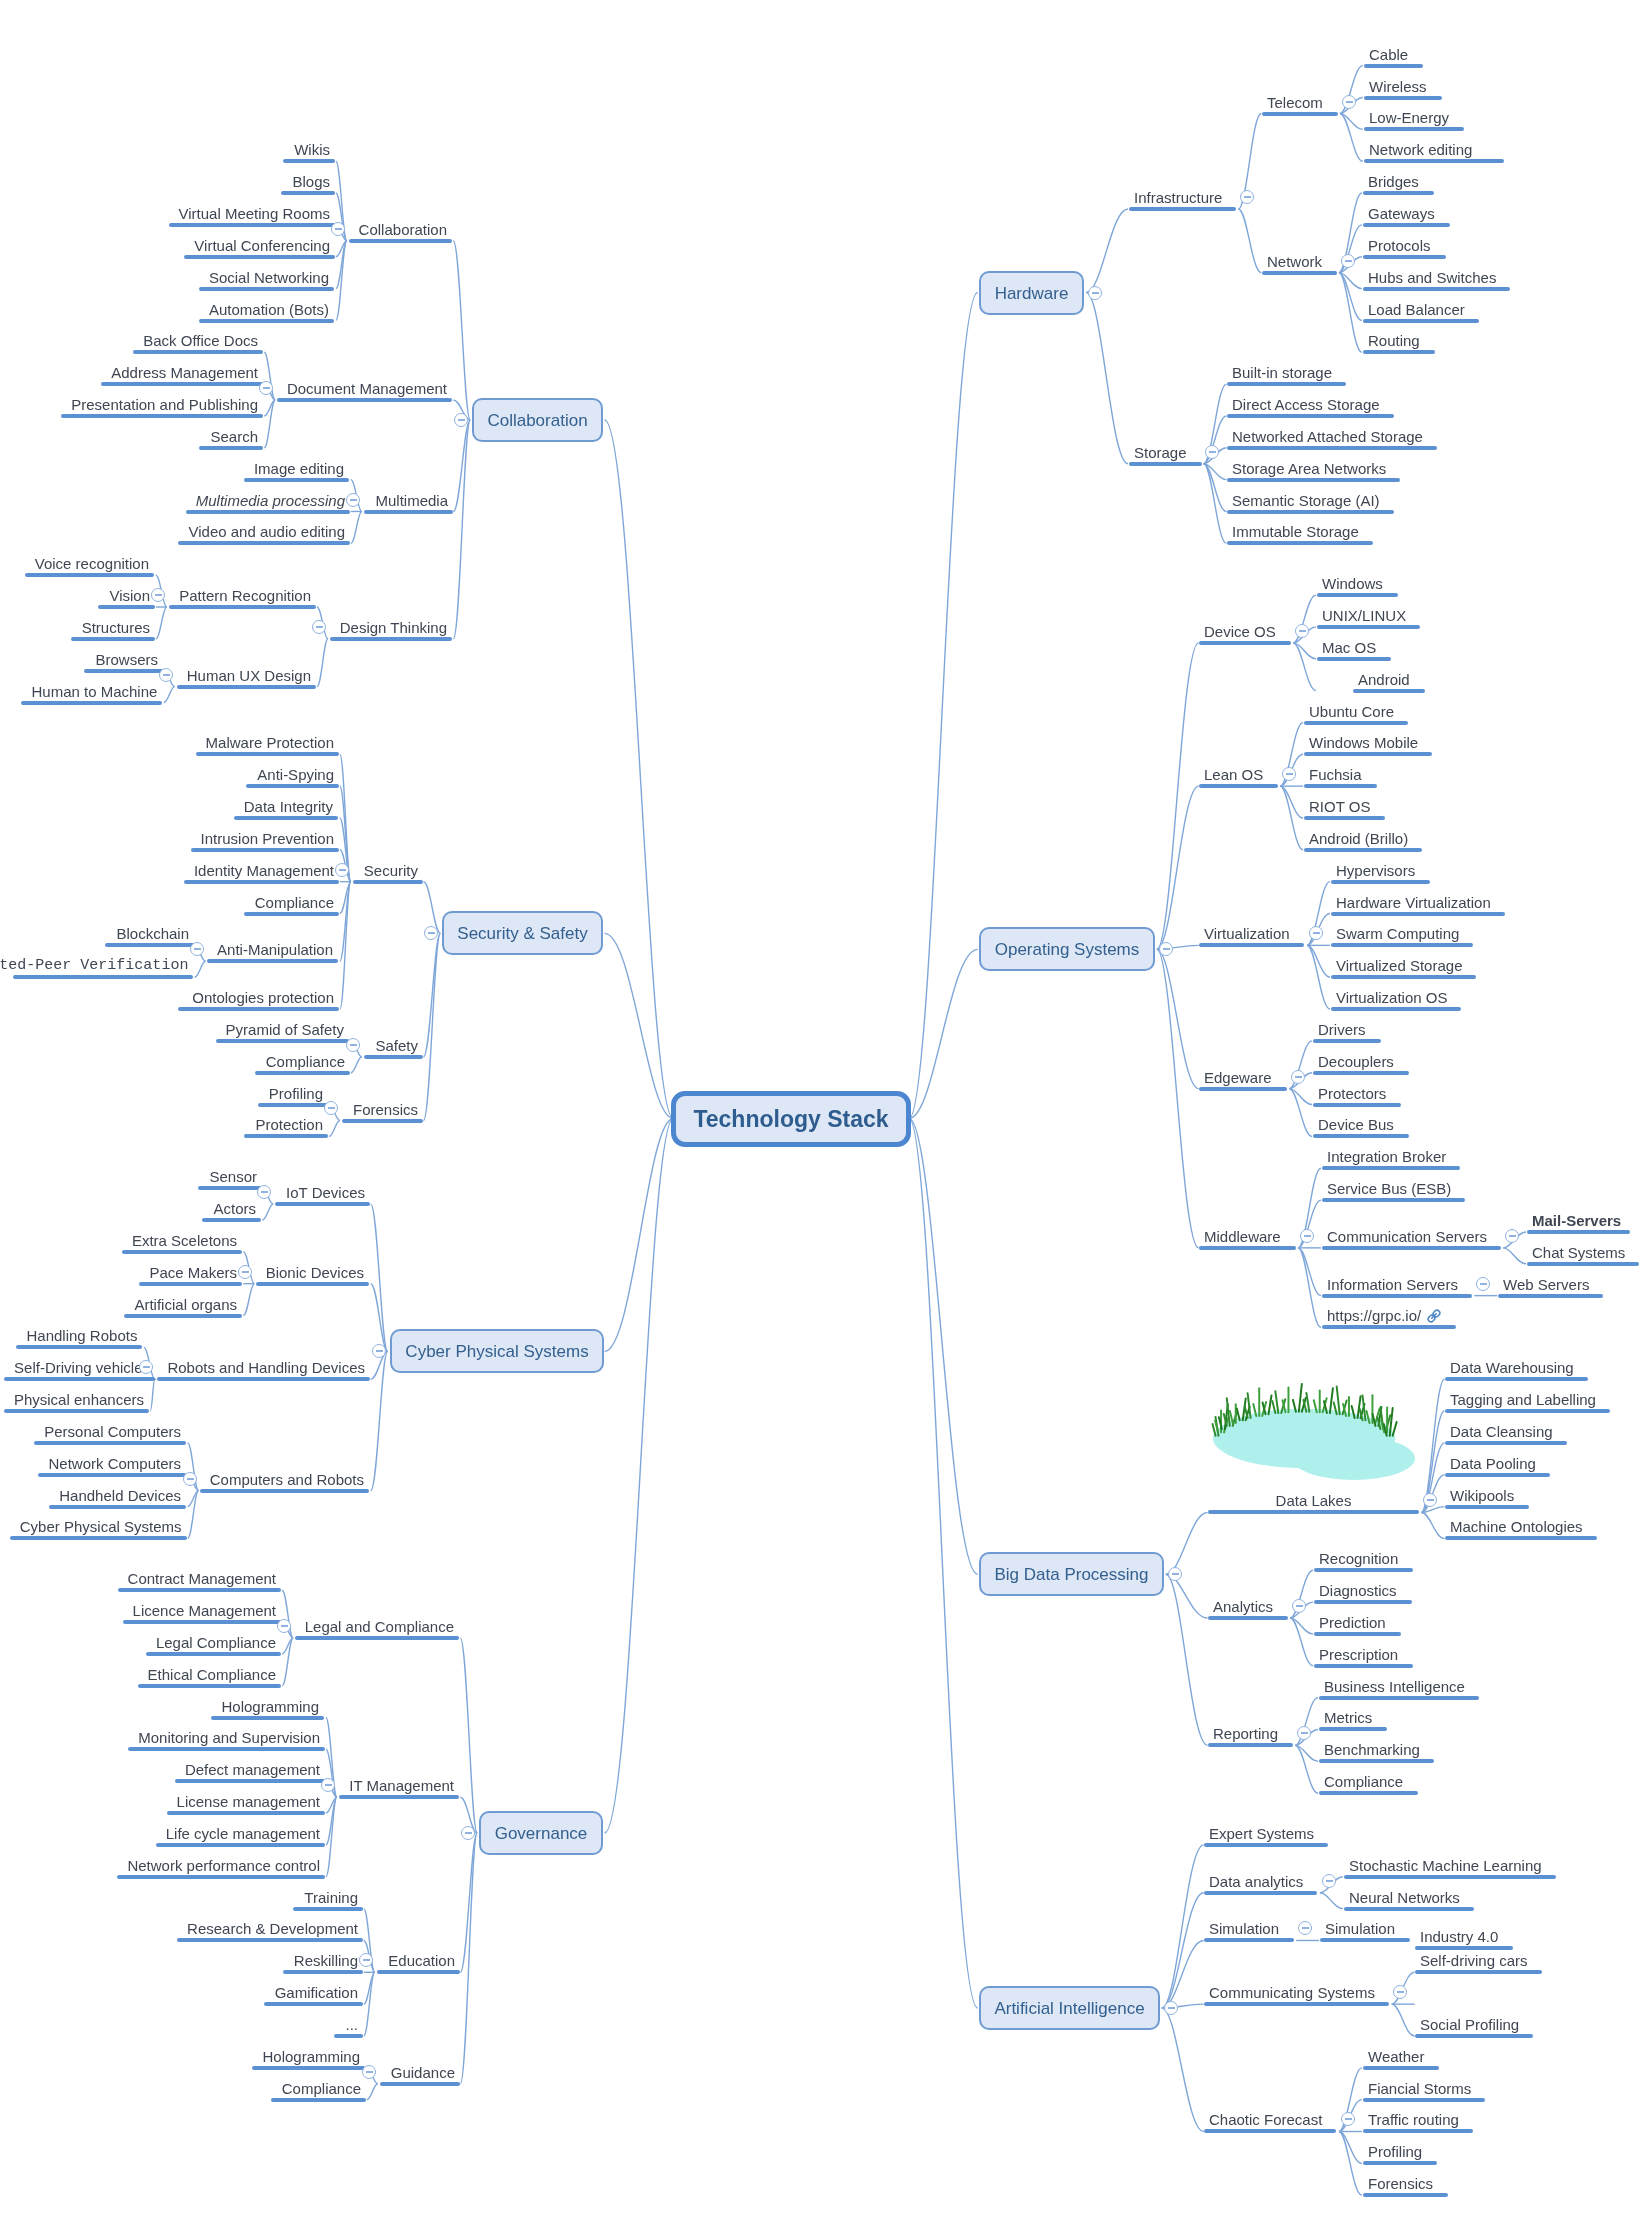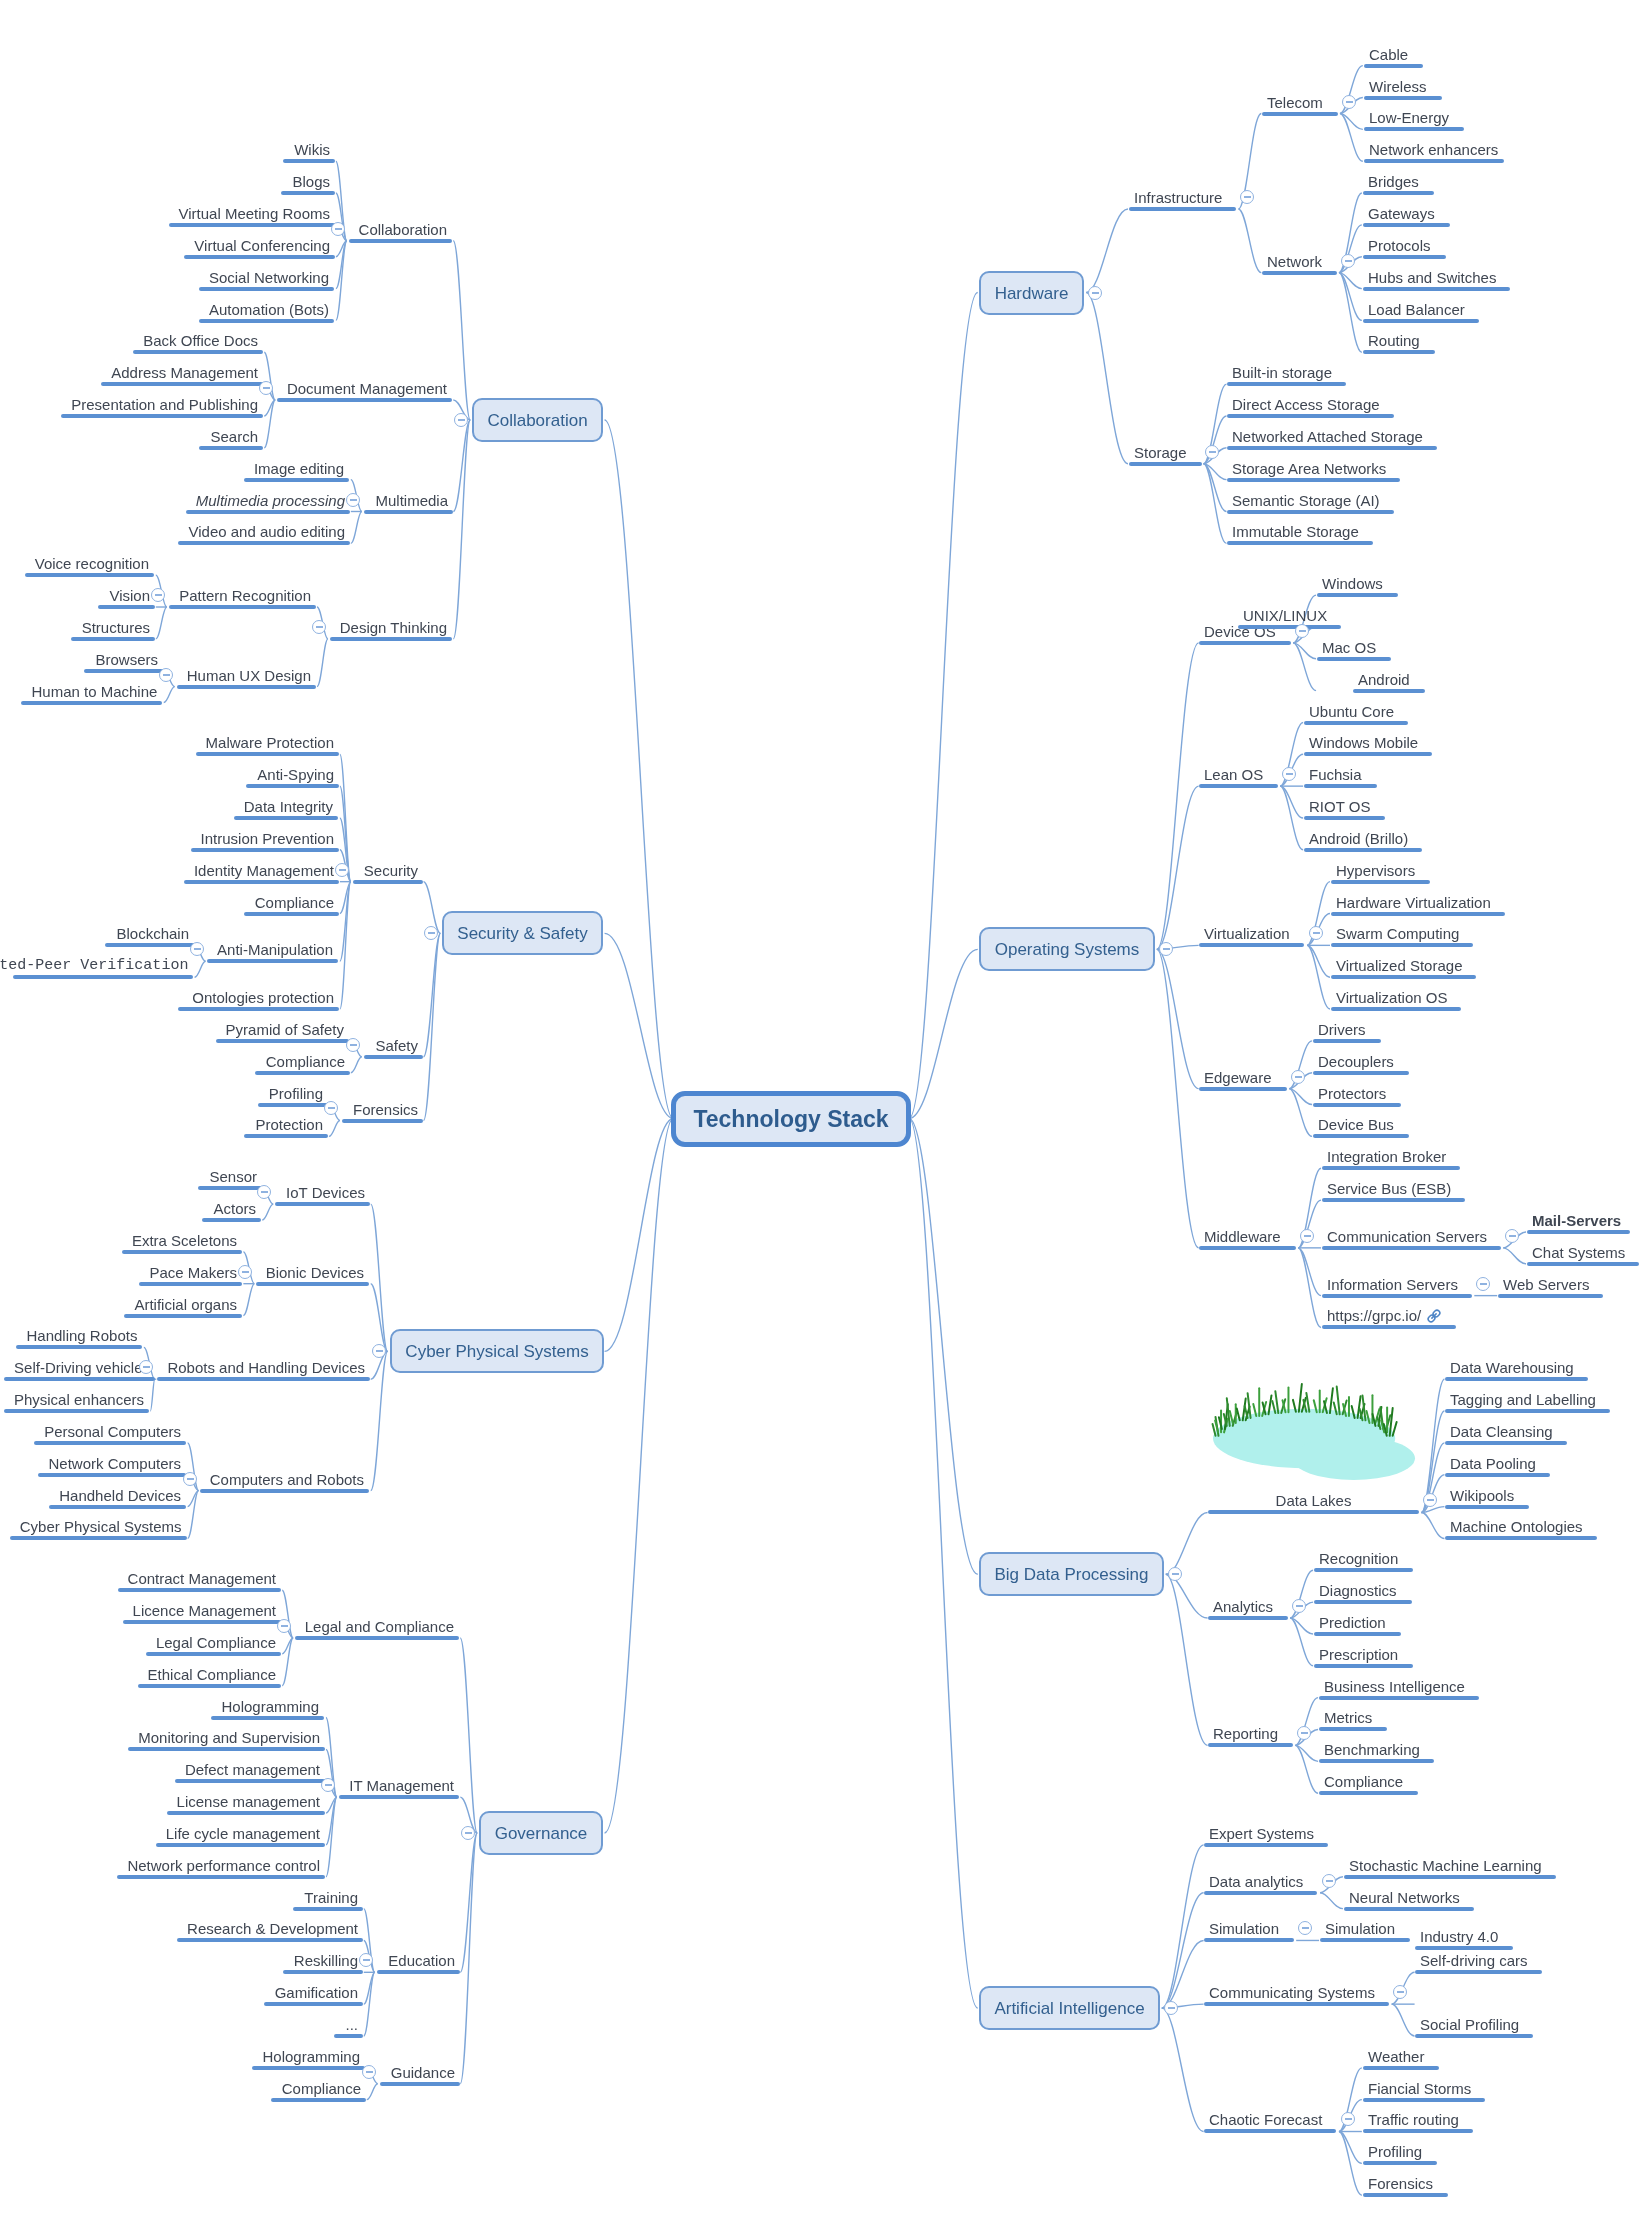--- a/index.html
+++ b/index.html
@@ -239,21 +239,21 @@
       <div class="uline"></div>
     </div>
     <div class="node s-right" style="left: 1364px; top: 101px; width: 100px; height: 32px;">
       <div class="lbl-row">
         <span class="lbl">Low-Energy</span>
       </div>
       <div class="uline"></div>
     </div>
     <div class="node s-right" style="left: 1364px; top: 133px; width: 140px; height: 32px;">
       <div class="lbl-row">
-        <span class="lbl">Network enhancers</span>
+        <span class="lbl">Network editing</span>
       </div>
       <div class="uline"></div>
     </div>
     <div class="collapse" style="left: 1342px; top: 95px;">
       <div class="collapse-minus"></div>
     </div>
     <div class="node s-right" style="left: 1262px; top: 245px; width: 75px; height: 32px;">
       <div class="lbl-row">
         <span class="lbl">Network</span>
       </div>
@@ -359,21 +359,21 @@
         <span class="lbl">Device OS</span>
       </div>
       <div class="uline"></div>
     </div>
     <div class="node s-right" style="left: 1317px; top: 567px; width: 81px; height: 32px;">
       <div class="lbl-row">
         <span class="lbl">Windows</span>
       </div>
       <div class="uline"></div>
     </div>
-    <div class="node s-right" style="left: 1238px; top: 599px; width: 103px; height: 32px;">
+    <div class="node s-right" style="left: 1317px; top: 599px; width: 103px; height: 32px;">
       <div class="lbl-row">
         <span class="lbl">UNIX/LINUX</span>
       </div>
       <div class="uline"></div>
     </div>
     <div class="node s-right" style="left: 1317px; top: 631px; width: 74px; height: 32px;">
       <div class="lbl-row">
         <span class="lbl">Mac OS</span>
       </div>
       <div class="uline"></div>

